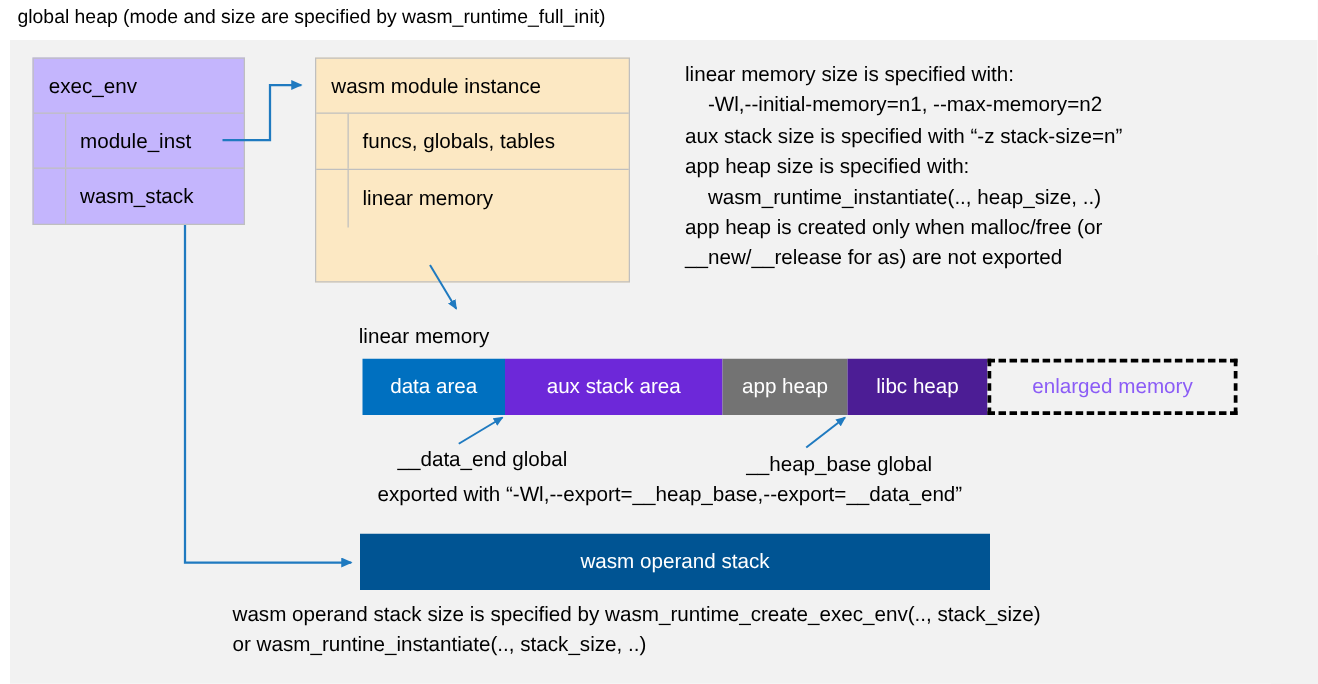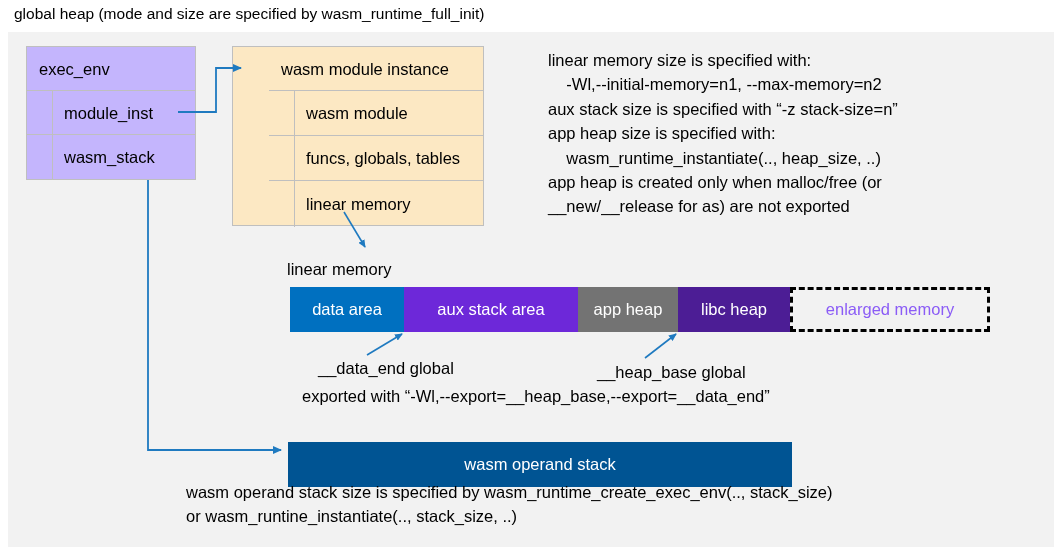--- a/index.html
+++ b/index.html
@@ -81,26 +81,25 @@
     width: 26px;
     height: 100%;
     border-right: 1px solid #bfbfbf;
     box-sizing: border-box;
     flex: 0 0 26px;
   }
   #exec-env-box .sub .label { padding-left: 11px; }
 
   
   #module-inst-box {
-    left: 232px;
+    left: 252px;
     top: 46px;
     width: 252px;
     height: 180px;
     background: #fce8c3;
-    padding-left: 36px;
   }
   #module-inst-box .hdr {
     height: 44px;
     padding-left: 12px;
   }
   #module-inst-box .sub {
     height: 45px;
   }
   #module-inst-box .sub:last-child { height: 46px; }
   #module-inst-box .gutter {
@@ -166,21 +165,20 @@
     left: 288px;
     top: 427px;
     width: 504px;
     height: 45px;
     display: flex;
     align-items: center;
     justify-content: center;
     color: #ffffff;
     font-size: 16.5px;
     white-space: nowrap;
-    margin-top: 15px;
   }
 
   
   #connectors {
     position: absolute;
     left: 0;
     top: 0;
     width: 1054px;
     height: 547px;
     pointer-events: none;
@@ -205,24 +203,20 @@
     </div>
     <div class="row sub">
       <span class="gutter"></span>
       <span class="label">wasm_stack</span>
     </div>
   </div>
 
   <div class="struct" id="module-inst-box" style="background: rgb(252, 232, 195);">
     <div class="row hdr">
       <span class="label">wasm module instance</span>
-    </div>
-    <div class="row sub">
-      <span class="gutter"></span>
-      <span class="label">wasm module</span>
     </div>
     <div class="row sub">
       <span class="gutter"></span>
       <span class="label">funcs, globals, tables</span>
     </div>
     <div class="row sub">
       <span class="gutter"></span>
       <span class="label">linear memory</span>
     </div>
   </div>

